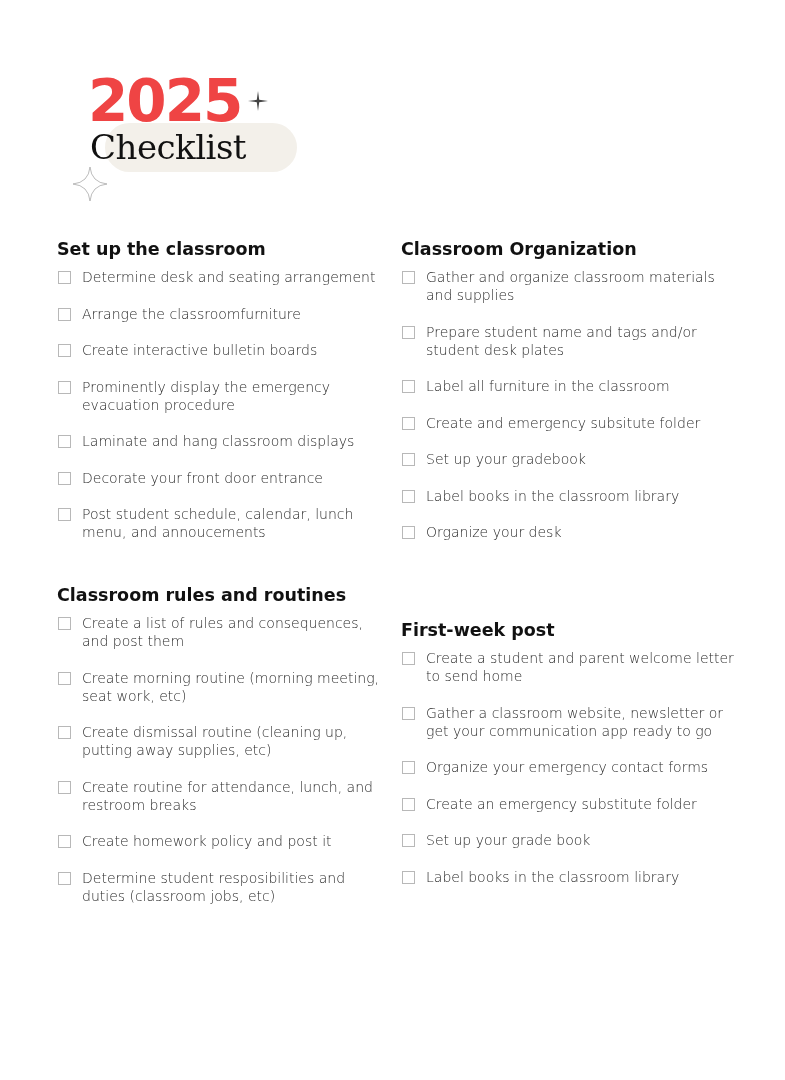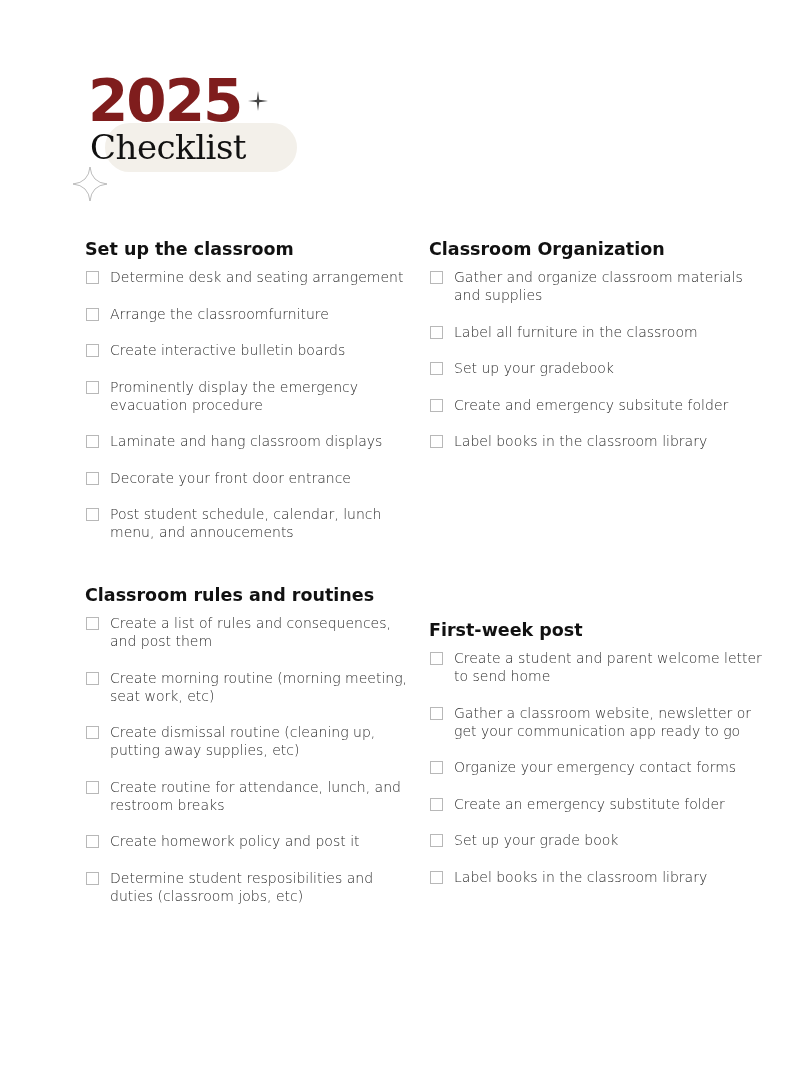--- a/index.html
+++ b/index.html
@@ -9,31 +9,31 @@
       color: #1a1a1a;
     }
     .header { position: absolute; left: 0; top: 0; width: 785px; height: 220px; }
     .pill {
       position: absolute; left: 105px; top: 123px; width: 192px; height: 49px;
       background: #f3f0ea; border-radius: 25px;
     }
     .year {
       position: absolute; left: 88px; top: 66px;
       font-family: "DejaVu Sans", sans-serif; font-weight: bold;
-      font-size: 58px; letter-spacing: -2px; line-height: 70px; color: #7f1d1d;
+      font-size: 58px; letter-spacing: -2px; line-height: 70px; color: #ef4444;
     }
     .subtitle {
       position: absolute; left: 90px; top: 126px;
       font-family: "DejaVu Serif", serif; font-size: 34px; line-height: 42px;
       color: #111; letter-spacing: -0.5px; text-align: center;
     }
     .sparkle-small { position: absolute; left: 248px; top: 91px; width: 20px; height: 20px; }
     .sparkle-large { position: absolute; left: 72px; top: 166px; width: 36px; height: 36px; }
 
-    .section { position: absolute; width: 340px; margin-left: 28px; }
+    .section { position: absolute; width: 340px; }
     .section h2 {
       margin: 0 0 8px 0; font-family: "DejaVu Sans", sans-serif;
       font-weight: bold; font-size: 17.5px; line-height: 22px; color: #111;
     }
     .item {
       display: flex; align-items: flex-start; margin-bottom: 18.5px;
       font-family: "DejaVu Sans", sans-serif; font-size: 14px; line-height: 18px;
       color: #2b2b2b; font-weight: 300;
     }
     .cb {
@@ -95,33 +95,41 @@
 </div>
 
 <div class="section" id="sec-org">
   <h2>Classroom Organization</h2>
   <div class="item">
       <span class="cb"></span>
       <span class="lbl">Gather and organize classroom materials and supplies</span>
     </div>
   <div class="item">
       <span class="cb"></span>
+      <span class="lbl">Prepare student name and tags and/or student desk plates</span>
+    </div>
+  <div class="item">
+      <span class="cb"></span>
       <span class="lbl">Label all furniture in the classroom</span>
+    </div>
+  <div class="item">
+      <span class="cb"></span>
+      <span class="lbl">Create and emergency subsitute folder</span>
     </div>
   <div class="item">
       <span class="cb"></span>
       <span class="lbl">Set up your gradebook</span>
     </div>
   <div class="item">
       <span class="cb"></span>
-      <span class="lbl">Create and emergency subsitute folder</span>
+      <span class="lbl">Label books in the classroom library</span>
     </div>
   <div class="item">
       <span class="cb"></span>
-      <span class="lbl">Label books in the classroom library</span>
+      <span class="lbl">Organize your desk</span>
     </div>
 </div>
 
 <div class="section" id="sec-rules">
   <h2>Classroom rules and routines</h2>
   <div class="item">
       <span class="cb"></span>
       <span class="lbl">Create a list of rules and consequences, and post them</span>
     </div>
   <div class="item">

